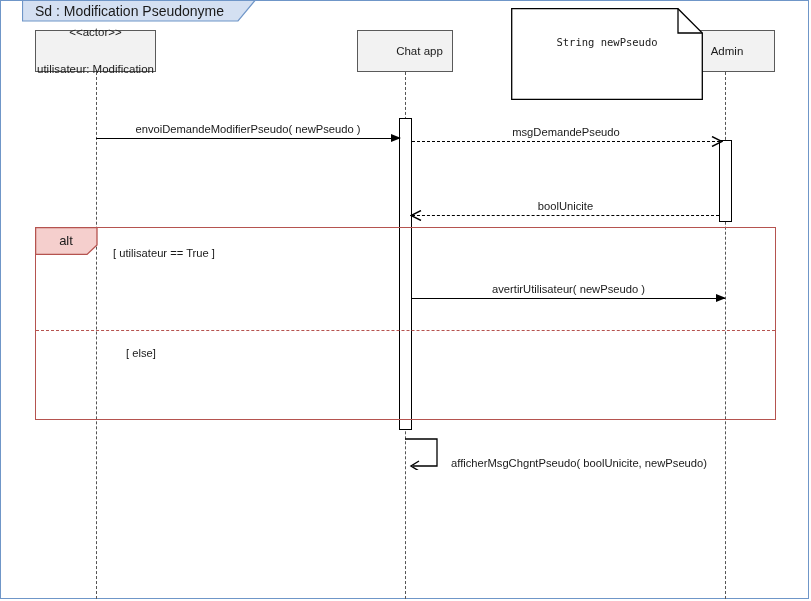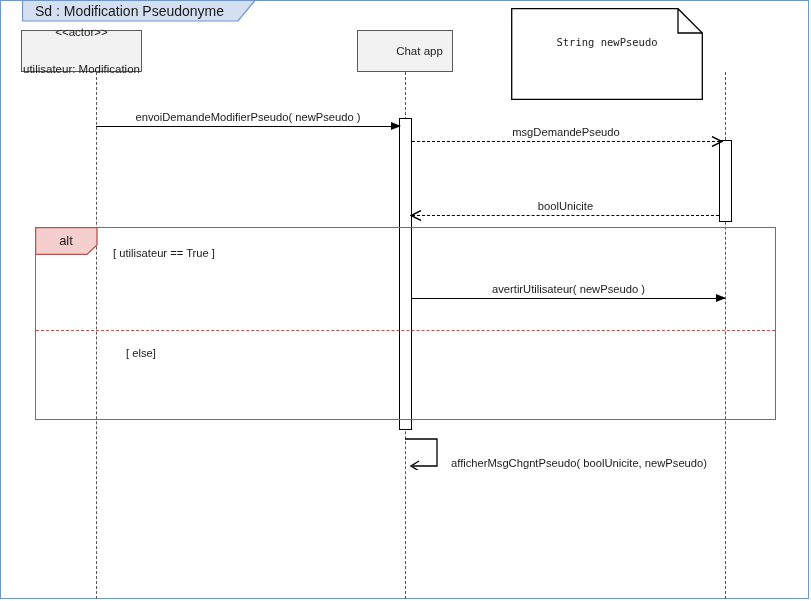--- a/index.html
+++ b/index.html
@@ -122,46 +122,49 @@
 
   <div class="frame-border"></div>
 
   <div class="title-tab">
     <svg width="235" height="22" viewBox="0 0 235 22">
       <path d="M0.5,0.5 L233,0.5 L216,21 L0.5,21 Z" fill="#d4e0f2" stroke="#6f96c8" stroke-width="1.2"></path>
     </svg>
     <div class="label">Sd :  Modification Pseudonyme</div>
   </div>
 
-  <div class="lifeline-box" style="left:21px;top:30px;width:121px;height:42px;gap:22px;">
+  <div class="lifeline-box" style="left:35px;top:30px;width:121px;height:42px;gap:22px;">
     <span>&lt;&lt;actor&gt;&gt;</span>
     <span>utilisateur: Modification</span>
   </div>
   <div class="lifeline-line" style="left:96px;top:72px;height:527px;"></div>
 
   <div class="lifeline-box" style="left:357px;top:30px;width:96px;height:42px;padding-left:29px;">
     <span>Chat app</span>
   </div>
   <div class="lifeline-line" style="left:405px;top:72px;height:527px;"></div>
 
+  <div class="lifeline-box" style="left:679px;top:30px;width:96px;height:42px;">
+    <span>Admin</span>
+  </div>
   <div class="lifeline-line" style="left:725px;top:72px;height:527px;"></div>
 
   <div class="note" style="left:474px;top:8px;width:192px;height:92px;margin-left:37px;">
     <svg width="192" height="92" viewBox="0 0 192 92">
       <path d="M0.7,0.7 L167,0.7 L191.3,25 L191.3,91.3 L0.7,91.3 Z" fill="#ffffff" stroke="#000000" stroke-width="1.3"></path>
       <path d="M167,0.7 L167,25 L191.3,25" fill="none" stroke="#000000" stroke-width="1.3"></path>
     </svg>
     <div class="note-text">String newPseudo</div>
   </div>
 
   <div class="activation" style="left:399px;top:118px;width:13px;height:312px;"></div>
 
   <div class="activation" style="left:719px;top:140px;width:13px;height:82px;"></div>
 
-  <div class="msg solid" style="left:96px;top:126px;width:304px;">
+  <div class="msg solid" style="left:96px;top:138px;width:304px;">
     <div class="line"></div>
     <div class="arrow-filled right"></div>
     <div class="label">envoiDemandeModifierPseudo( newPseudo )</div>
   </div>
 
   <div class="msg dashed" style="left:412px;top:141px;width:308px;">
     <div class="line"></div>
     <div class="arrow-open" style="right:-2px;">
       <svg width="12" height="11" viewBox="0 0 12 11">
         <path d="M1,0.5 L11,5.5 L1,10.5" fill="none" stroke="#000000" stroke-width="1.4"></path>

